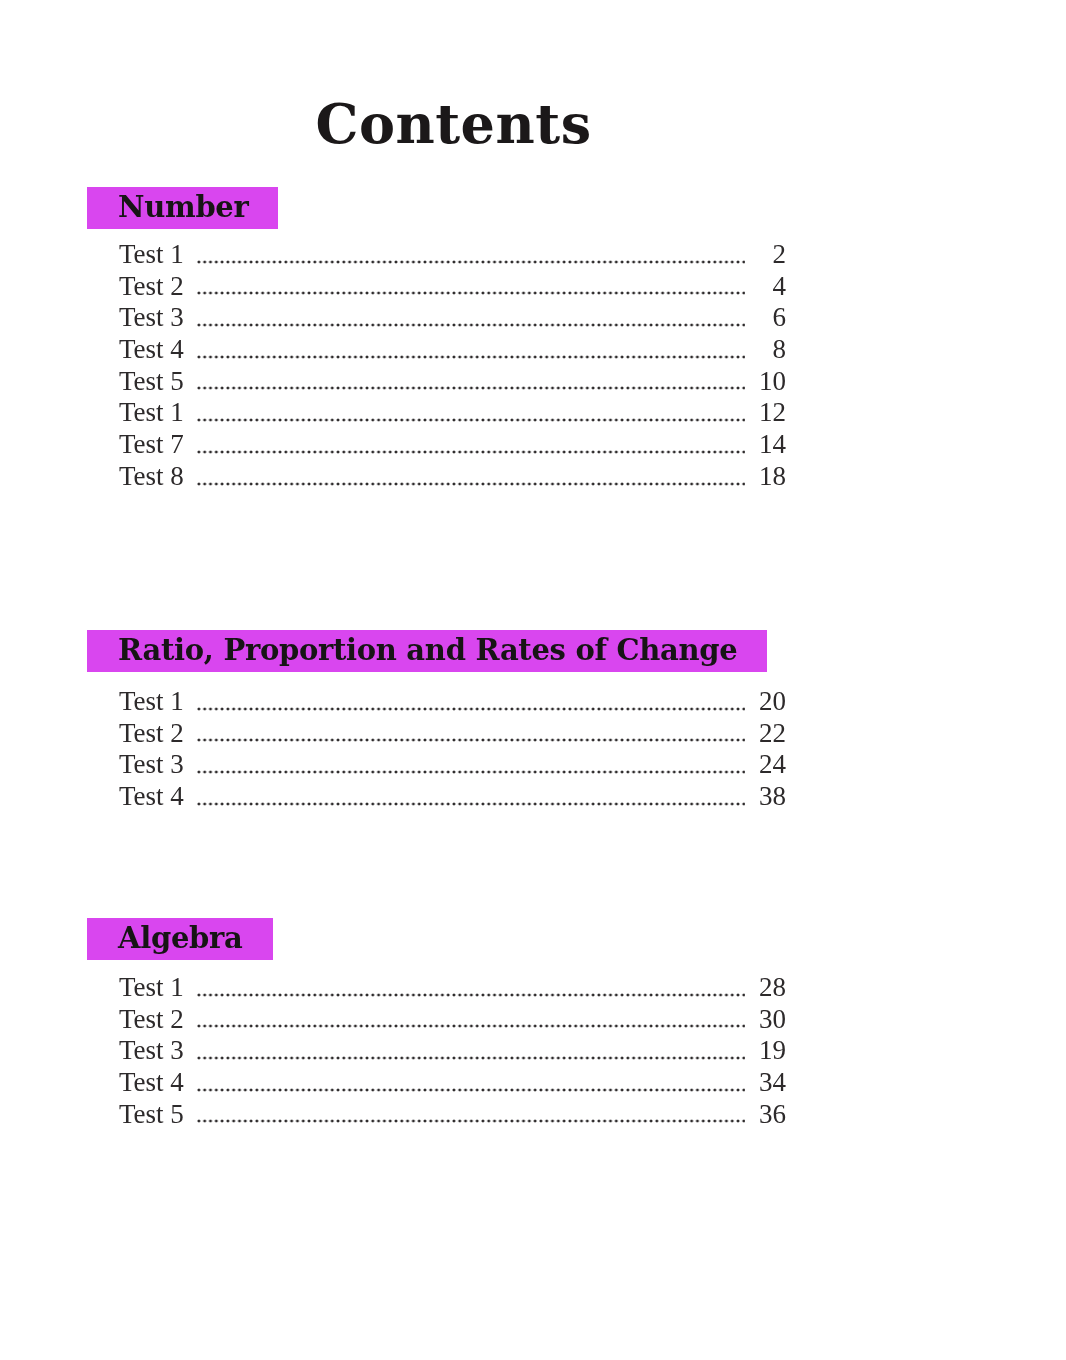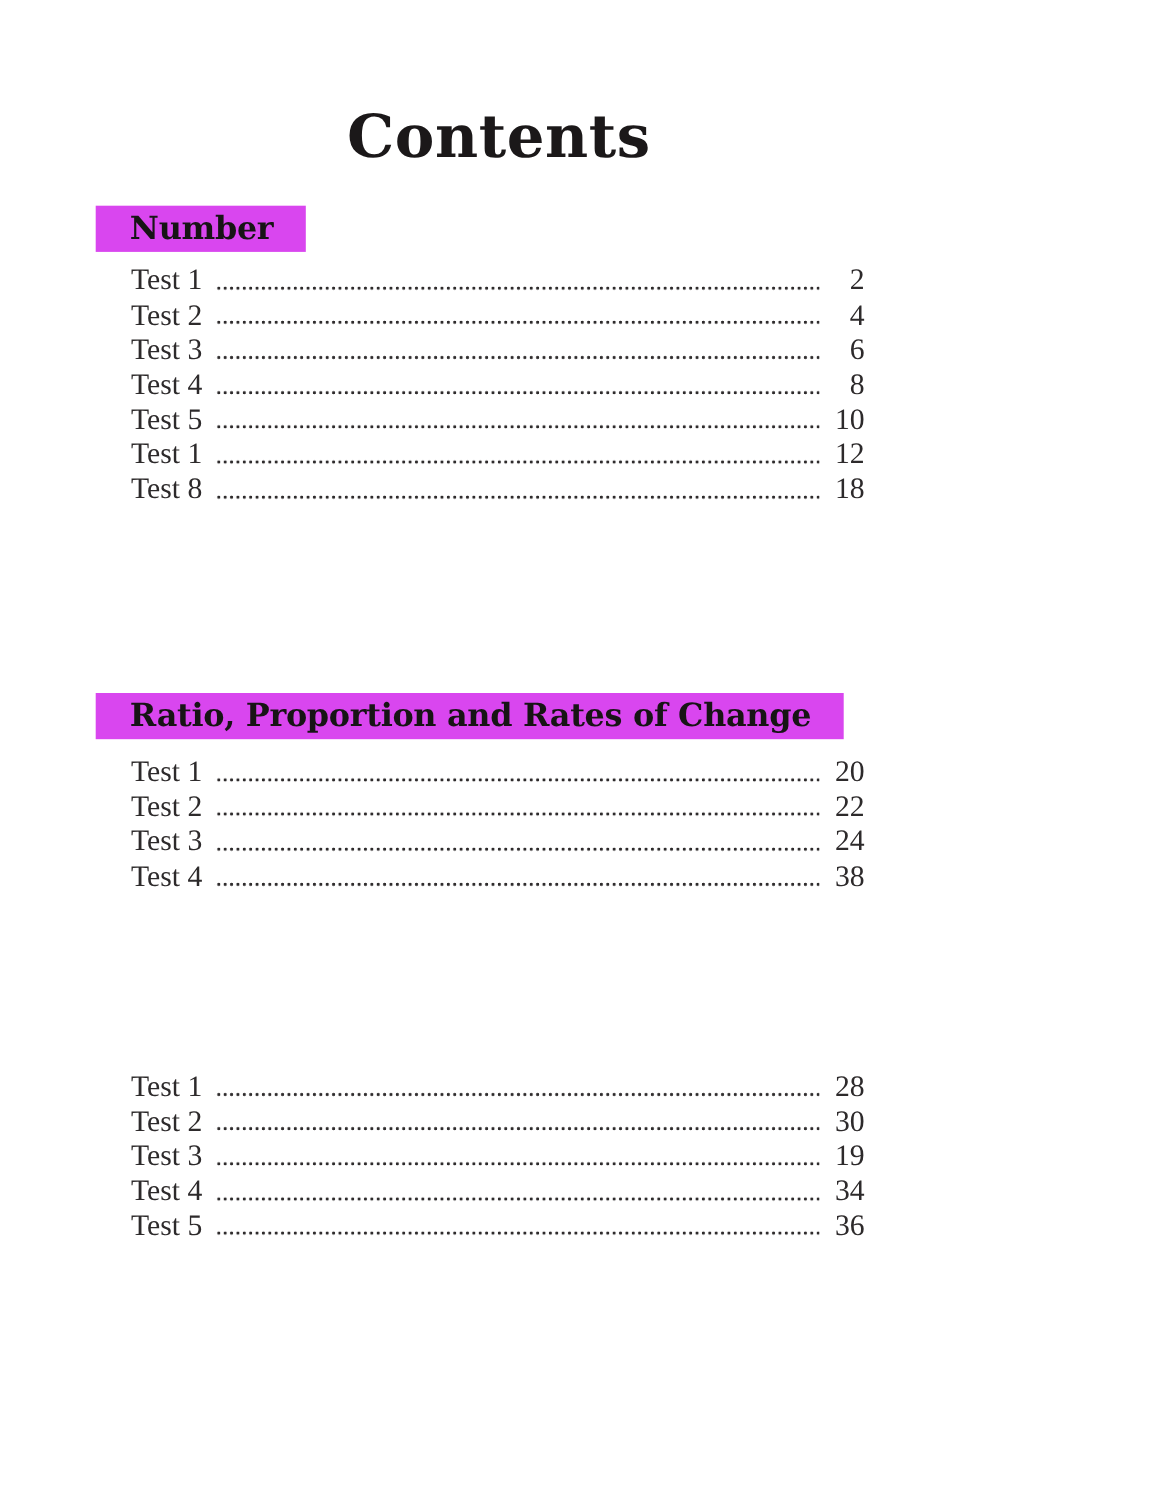--- a/index.html
+++ b/index.html
@@ -126,20 +126,25 @@
       <span class="toc-label">Test 5</span>
       <span class="dot-leader"></span>
       <span class="toc-page">10</span>
     </div>
     <div class="toc-row">
       <span class="toc-label">Test 1</span>
       <span class="dot-leader"></span>
       <span class="toc-page">12</span>
     </div>
     <div class="toc-row">
+      <span class="toc-label">Test 7</span>
+      <span class="dot-leader"></span>
+      <span class="toc-page">14</span>
+    </div>
+    <div class="toc-row">
       <span class="toc-label">Test 8</span>
       <span class="dot-leader"></span>
       <span class="toc-page">18</span>
     </div>
   </div>
 
   <div class="heading-bar bar-ratio">
     <span class="heading-text">Ratio, Proportion and Rates of Change</span>
   </div>
   <div class="entries entries-ratio">
@@ -158,20 +163,23 @@
       <span class="dot-leader"></span>
       <span class="toc-page">24</span>
     </div>
     <div class="toc-row">
       <span class="toc-label">Test 4</span>
       <span class="dot-leader"></span>
       <span class="toc-page">38</span>
     </div>
   </div>
 
+  <div class="heading-bar bar-algebra">
+    <span class="heading-text">Algebra</span>
+  </div>
   <div class="entries entries-algebra">
     <div class="toc-row">
       <span class="toc-label">Test 1</span>
       <span class="dot-leader"></span>
       <span class="toc-page">28</span>
     </div>
     <div class="toc-row">
       <span class="toc-label">Test 2</span>
       <span class="dot-leader"></span>
       <span class="toc-page">30</span>

